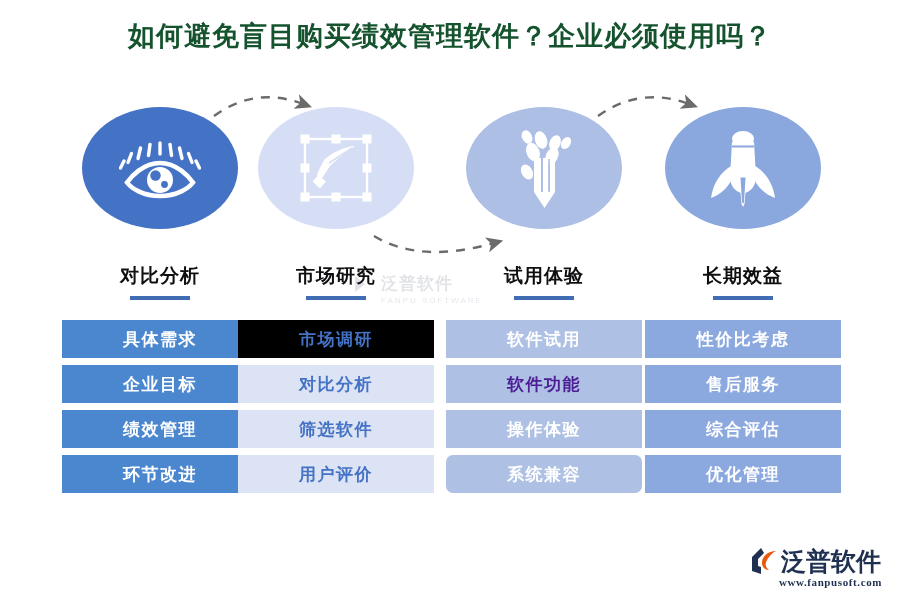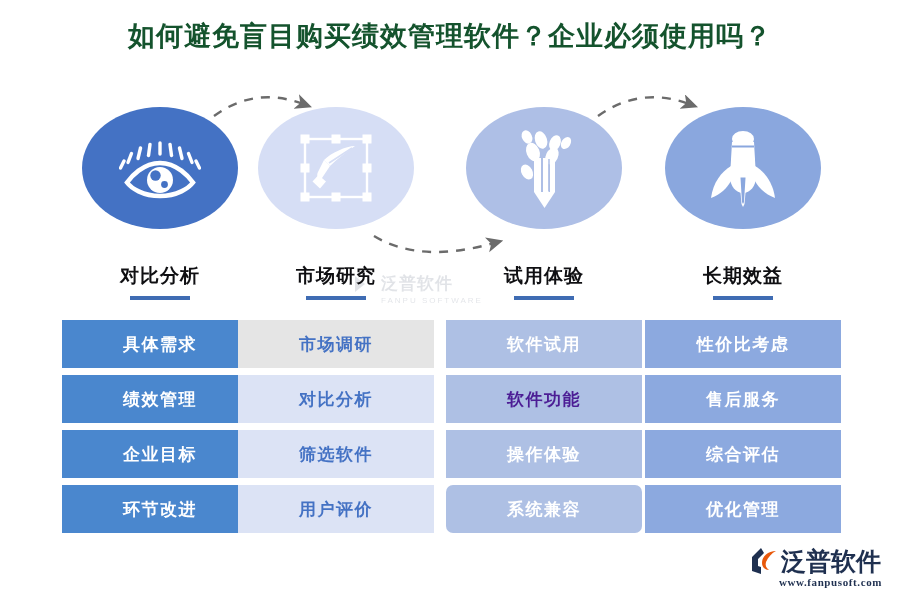--- a/index.html
+++ b/index.html
@@ -118,21 +118,21 @@
     margin: 7px auto 0 auto;
     width: 60px;
     height: 4px;
     background: #3f6cb3;
   }
 
   .box-list {
     margin-top: 20px;
   }
   .box {
-    height: 48px;
+    height: 38px;
     margin-bottom: 7px;
     display: flex;
     align-items: center;
     justify-content: center;
     font-size: 17px;
     font-weight: bold;
     letter-spacing: 1.5px;
   }
 
   
@@ -226,22 +226,22 @@
           <circle cx="41" cy="43" r="13" fill="#fff"></circle>
           <circle cx="36.5" cy="38.5" r="5.2" fill="#4472C4"></circle>
           <circle cx="45.5" cy="47.5" r="3.4" fill="#4472C4"></circle>
         </svg>
       </div>
     </div>
     <div class="col-heading">对比分析</div>
     <div class="heading-rule" style="background: rgb(63, 108, 179);"></div>
     <div class="box-list">
       <div class="box b1" style="background: rgb(74, 135, 206); color: rgb(255, 255, 255);">具体需求</div>
+      <div class="box b1" style="background: rgb(74, 135, 206); color: rgb(255, 255, 255);">企业目标</div>
       <div class="box b1" style="background: rgb(74, 135, 206); color: rgb(255, 255, 255);">绩效管理</div>
-      <div class="box b1" style="background: rgb(74, 135, 206); color: rgb(255, 255, 255);">企业目标</div>
       <div class="box b1" style="background: rgb(74, 135, 206); color: rgb(255, 255, 255); font-family: Liberation Serif, serif;">环节改进</div>
     </div>
   </div>
 
   <div class="col col-1">
     <div class="circle-wrap">
       <div class="circle" id="circle-2" style="background: rgb(214, 222, 245);">
         <svg width="80" height="72" viewBox="0 0 80 72">
           <rect x="9" y="7" width="62" height="58" fill="none" stroke="#fff" stroke-width="2.4"></rect>
           <g fill="#fff">
@@ -257,21 +257,21 @@
           <path d="M59,14 C50,20 41,27 34,34 L28,28 C35,21 50,14 59,14 Z" fill="#fff"></path>
           <path d="M34,34 L28,28 L22,40 C20,44 22,47 26,46 Z" fill="#fff"></path>
           <path d="M22.5,43 L16.5,49.5 L24,56.5 L30,49.5 Z" fill="#fff"></path>
           <line x1="33" y1="31" x2="56" y2="16" stroke="#D6DEF5" stroke-width="1.6"></line>
         </svg>
       </div>
     </div>
     <div class="col-heading">市场研究</div>
     <div class="heading-rule" style="background: rgb(63, 108, 179);"></div>
     <div class="box-list">
-      <div class="box b2" style="background: #e5e5e5; color: rgb(68, 114, 196);">市场调研</div>
+      <div class="box b2" style="background: #000000; color: rgb(68, 114, 196);">市场调研</div>
       <div class="box b2" style="background: rgb(220, 227, 245); color: rgb(68, 114, 196);">对比分析</div>
       <div class="box b2" style="background: rgb(220, 227, 245); color: rgb(68, 114, 196);">筛选软件</div>
       <div class="box b2" style="background: rgb(220, 227, 245); color: rgb(68, 114, 196);">用户评价</div>
     </div>
   </div>
 
   <div class="col col-2">
     <div class="circle-wrap">
       <div class="circle" id="circle-3" style="background: rgb(174, 191, 230);">
         <svg width="66" height="84" viewBox="0 0 66 84">

